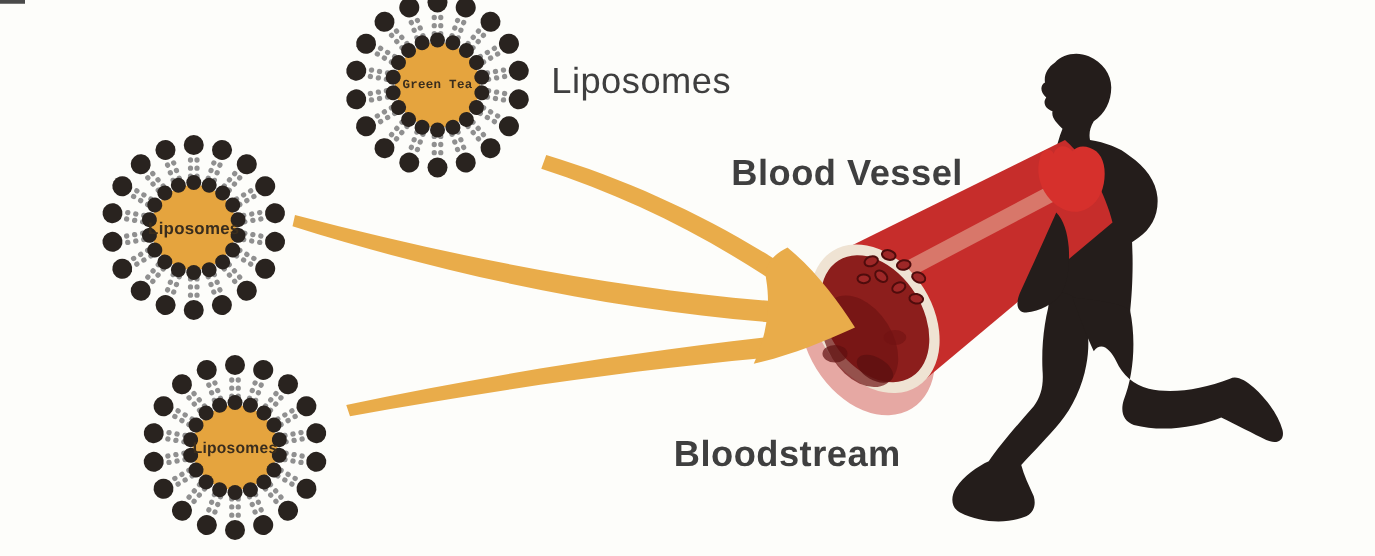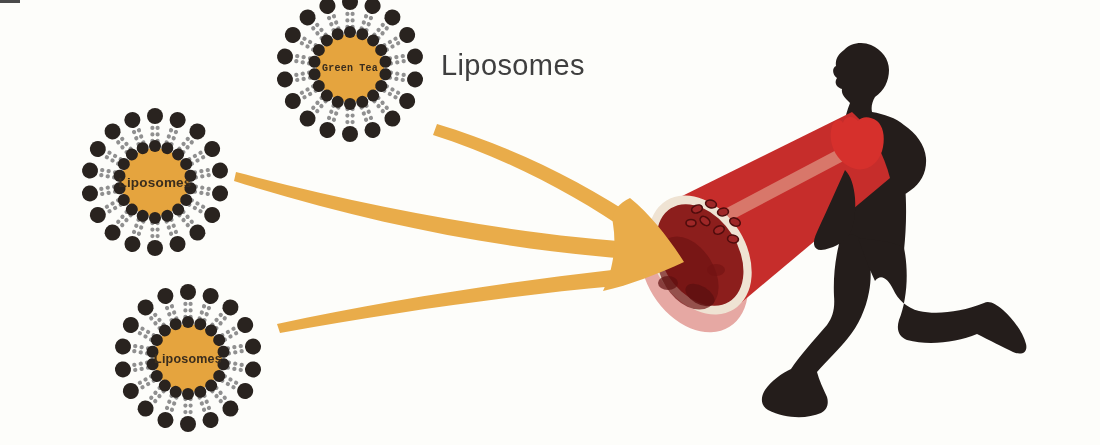--- a/index.html
+++ b/index.html
@@ -148,18 +148,20 @@
       <circle r="34" fill="#e5a43e"></circle>
       <use href="#ring"></use>
     </g>
     <g transform="translate(188,358)">
       <circle r="34" fill="#e5a43e"></circle>
       <use href="#ring"></use>
     </g>
   </svg>
 
   <div class="lbl lbl-main" style="left:441px;top:51px;">Liposomes</div>
+  <div class="lbl lbl-main lbl-bold" style="left:585px;top:125px;">Blood Vessel</div>
+  <div class="lbl lbl-main lbl-bold" style="left:539px;top:350px;">Bloodstream</div>
 
   <div class="lbl lbl-core" style="left:350px;top:69px;font-size:10px;font-family:Liberation Mono, monospace;">Green Tea</div>
   <div class="lbl lbl-core" style="left:155px;top:183px;font-size:13.5px;">Liposomes</div>
   <div class="lbl lbl-core" style="left:188px;top:359px;font-size:12.5px;">Liposomes</div>
 
 </div>
 
 </body></html>

